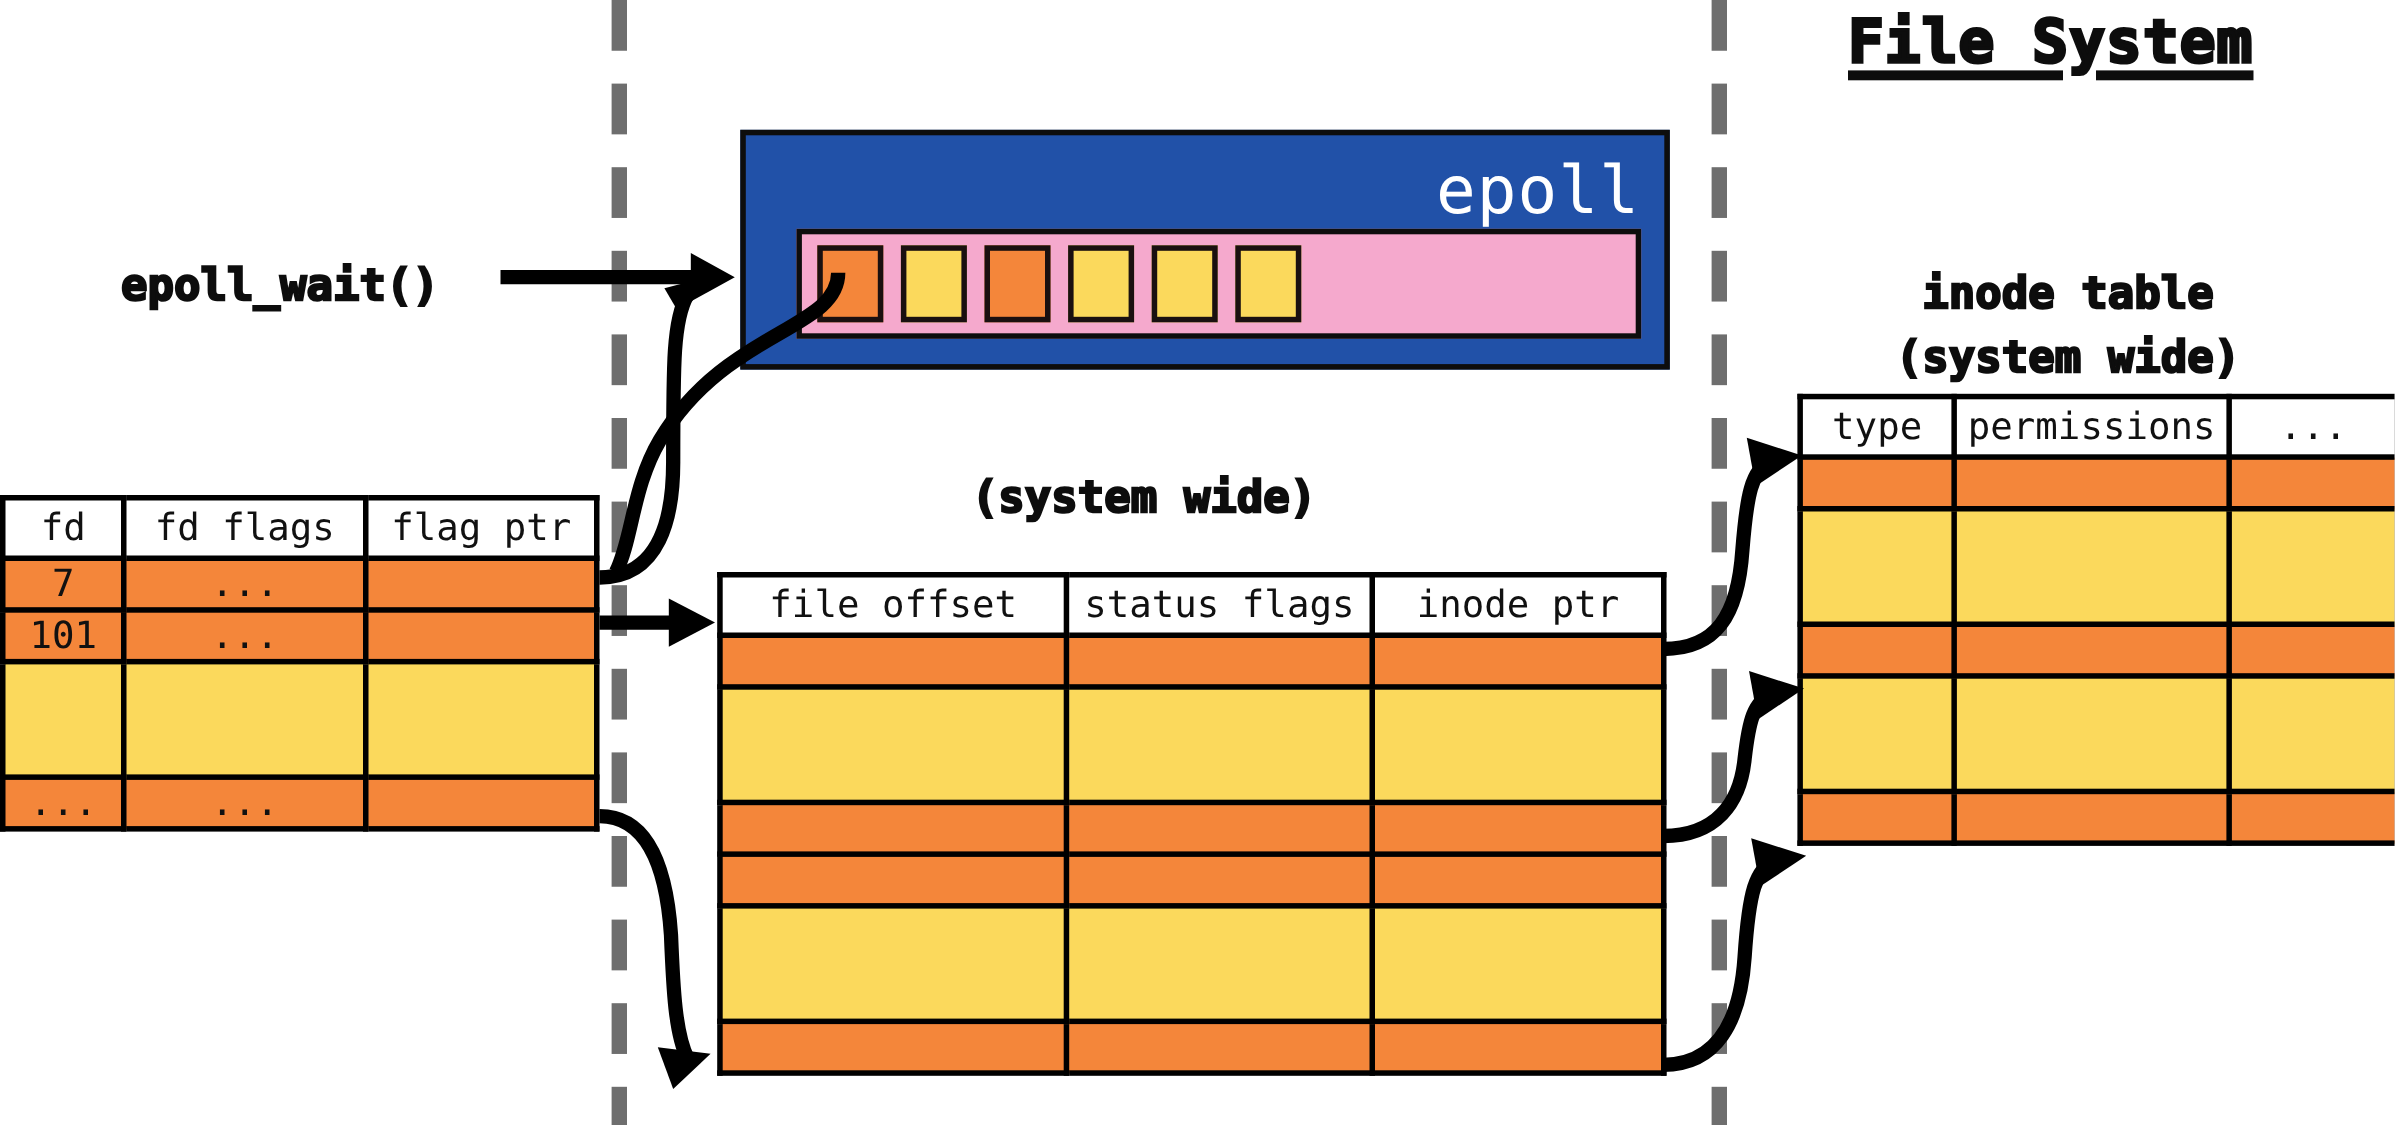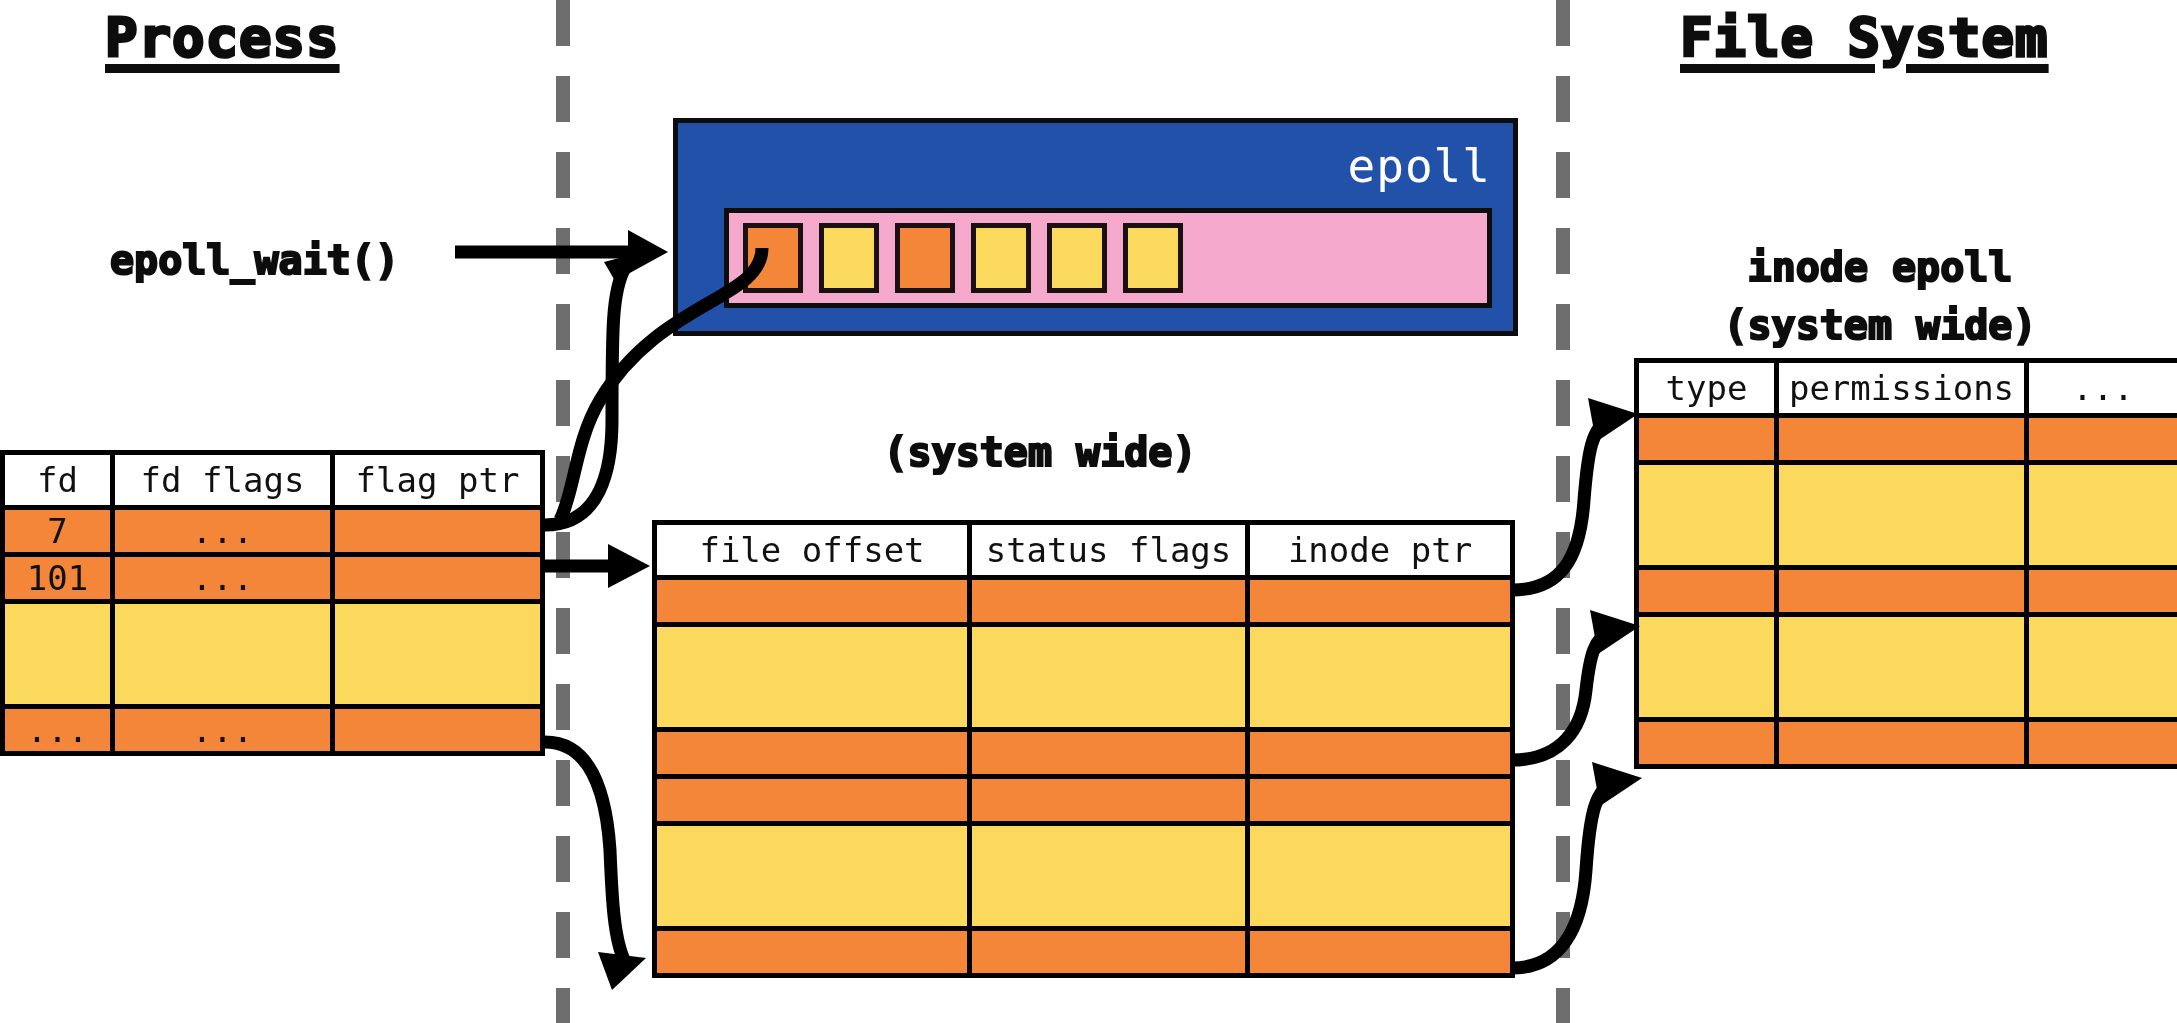--- a/index.html
+++ b/index.html
@@ -96,21 +96,21 @@
     width: 845px; height: 218px;
     background: #2151A8;
     border: 5px solid #0d0d0d;
     box-sizing: border-box;
   }
   #epoll-label {
     position: absolute;
     right: 22px; top: 16px;
     color: #ffffff;
     font-family: "DejaVu Sans Mono", monospace;
-    font-size: 46px;
+    font-size: 60px;
     letter-spacing: 1px;
   }
   #epoll-strip {
     position: absolute;
     left: 46px; top: 85px;
     width: 768px; height: 100px;
     background: #F5A9CD;
     border: 5px solid #0d0d0d;
     box-sizing: border-box;
     display: flex;
@@ -141,21 +141,20 @@
   #connectors polygon { fill: #000000; stroke: none; }
 </style>
 </head>
 <body>
 
 <div id="canvas">
 
   <div class="divider" style="left:556px;"></div>
   <div class="divider" style="left:1556px;"></div>
 
-  <div class="section-title" style="left:105px; top:6px;">Process</div>
   <div class="section-title" style="left:1680px; top:6px;">File System</div>
 
   <div class="blabel" style="left:110px; top:222px;margin-top:16px;">epoll_wait()</div>
 
 
   <table class="tbl" id="file-table" style="left:0px; top:450px; width:540px;padding-left:12px;">
     <colgroup>
         <col style="width:110px">
         <col style="width:220px">
         <col style="width:210px">
@@ -245,21 +244,21 @@
         <td class="cell-yellow"></td>
       </tr>
       <tr class="r-short">
         <td class="cell-orange"></td>
         <td class="cell-orange"></td>
         <td class="cell-orange"></td>
       </tr>
     </tbody>
   </table>
 
-  <div class="blabel center" style="left:1600px; top:245px; width:560px;">inode epoll</div>
+  <div class="blabel center" style="left:1600px; top:245px; width:560px;">inode table</div>
   <div class="blabel center" style="left:1600px; top:303px; width:560px;">(system wide)</div>
 
   <table class="tbl" id="inode-table" style="left:1634px; top:358px; width:543px;">
     <colgroup>
         <col style="width:140px">
         <col style="width:250px">
         <col style="width:153px">
       </colgroup>
     <thead>
       <tr>

